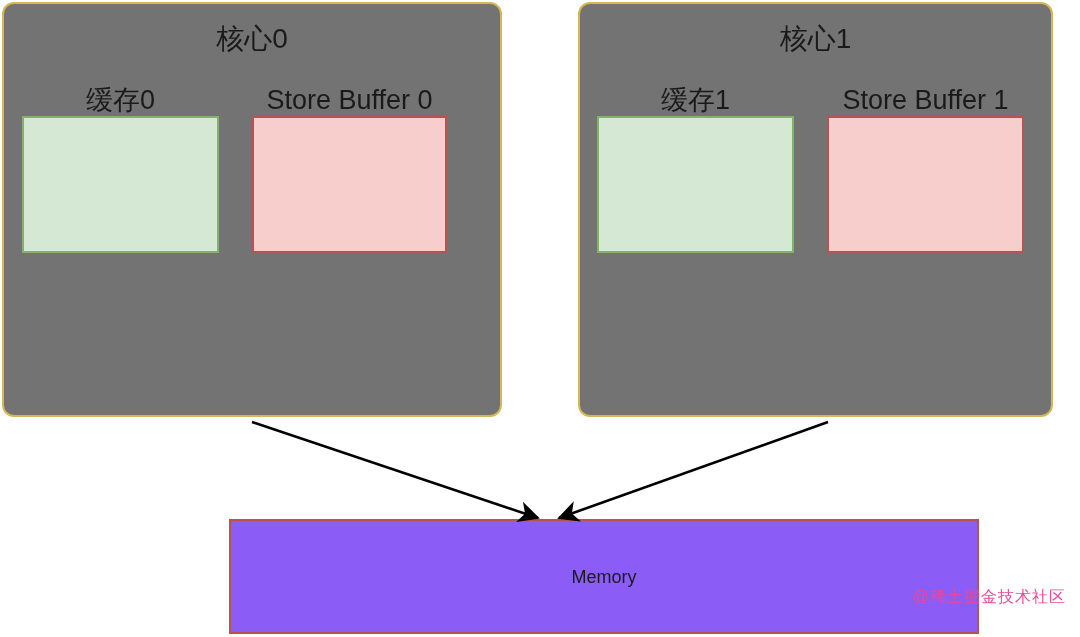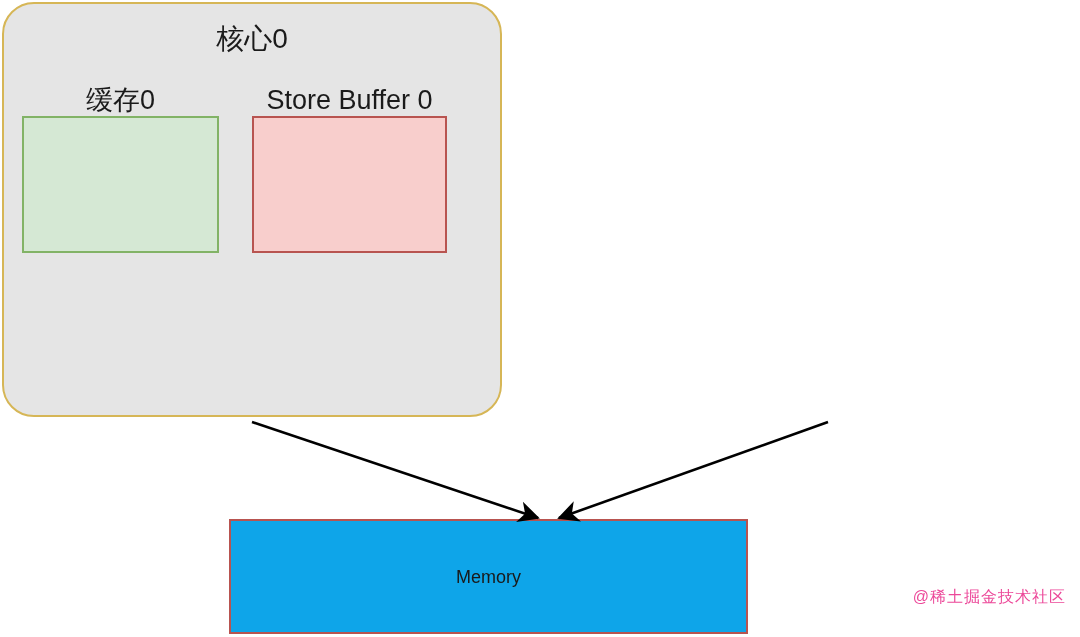--- a/index.html
+++ b/index.html
@@ -13,23 +13,23 @@
   #canvas {
     position: relative;
     width: 1080px;
     height: 637px;
     background: #ffffff;
     overflow: hidden;
   }
   .core-box {
     position: absolute;
     box-sizing: border-box;
-    background: #e5e5e5;
+    background: #737373;
     border: 2px solid #d6b656;
-    border-radius: 32px;
+    border-radius: 12px;
   }
   #core0 { left: 2px;   top: 2px; width: 500px; height: 415px; }
   #core1 { left: 578px; top: 2px; width: 475px; height: 415px; }
 
   .core-title {
     position: absolute;
     left: 0;
     right: 0;
     top: 18px;
     text-align: center;
@@ -69,24 +69,24 @@
   
   #cache0  { left: 18px;  top: 112px; width: 197px; height: 137px; }
   #buffer0 { left: 248px; top: 112px; width: 195px; height: 137px; }
   #cache1  { left: 17px;  top: 112px; width: 197px; height: 137px; }
   #buffer1 { left: 247px; top: 112px; width: 197px; height: 137px; }
 
   #memory-box {
     position: absolute;
     left: 229px;
     top: 519px;
-    width: 519px;
+    width: 750px;
     height: 115px;
     box-sizing: border-box;
-    background: #0ea5e9;
+    background: #8b5cf6;
     border: 2px solid #b85450;
     display: flex;
     align-items: center;
     justify-content: center;
   }
   #memory-label {
     font-size: 18px;
     color: #1a1a1a;
     line-height: 22px;
   }
@@ -123,20 +123,33 @@
       <div class="unit-label">缓存0</div>
       <div class="unit-rect cache-rect"></div>
     </div>
 
     <div class="unit" id="buffer0">
       <div class="unit-label">Store Buffer 0</div>
       <div class="unit-rect buffer-rect"></div>
     </div>
   </div>
 
+  <div class="core-box" id="core1">
+    <div class="core-title">核心1</div>
+
+    <div class="unit" id="cache1">
+      <div class="unit-label">缓存1</div>
+      <div class="unit-rect cache-rect"></div>
+    </div>
+
+    <div class="unit" id="buffer1">
+      <div class="unit-label">Store Buffer 1</div>
+      <div class="unit-rect buffer-rect"></div>
+    </div>
+  </div>
 
   <div id="memory-box">
     <span id="memory-label">Memory</span>
   </div>
 
   <svg id="arrows" viewBox="0 0 1080 637" xmlns="http://www.w3.org/2000/svg">
     <defs>
       <marker id="ah" viewBox="0 0 12 12" refX="10" refY="6" markerWidth="9" markerHeight="9" orient="auto-start-reverse">
         <path d="M 0 0.5 L 11 6 L 0 11.5 L 3 6 Z" fill="#000000"></path>
       </marker>

